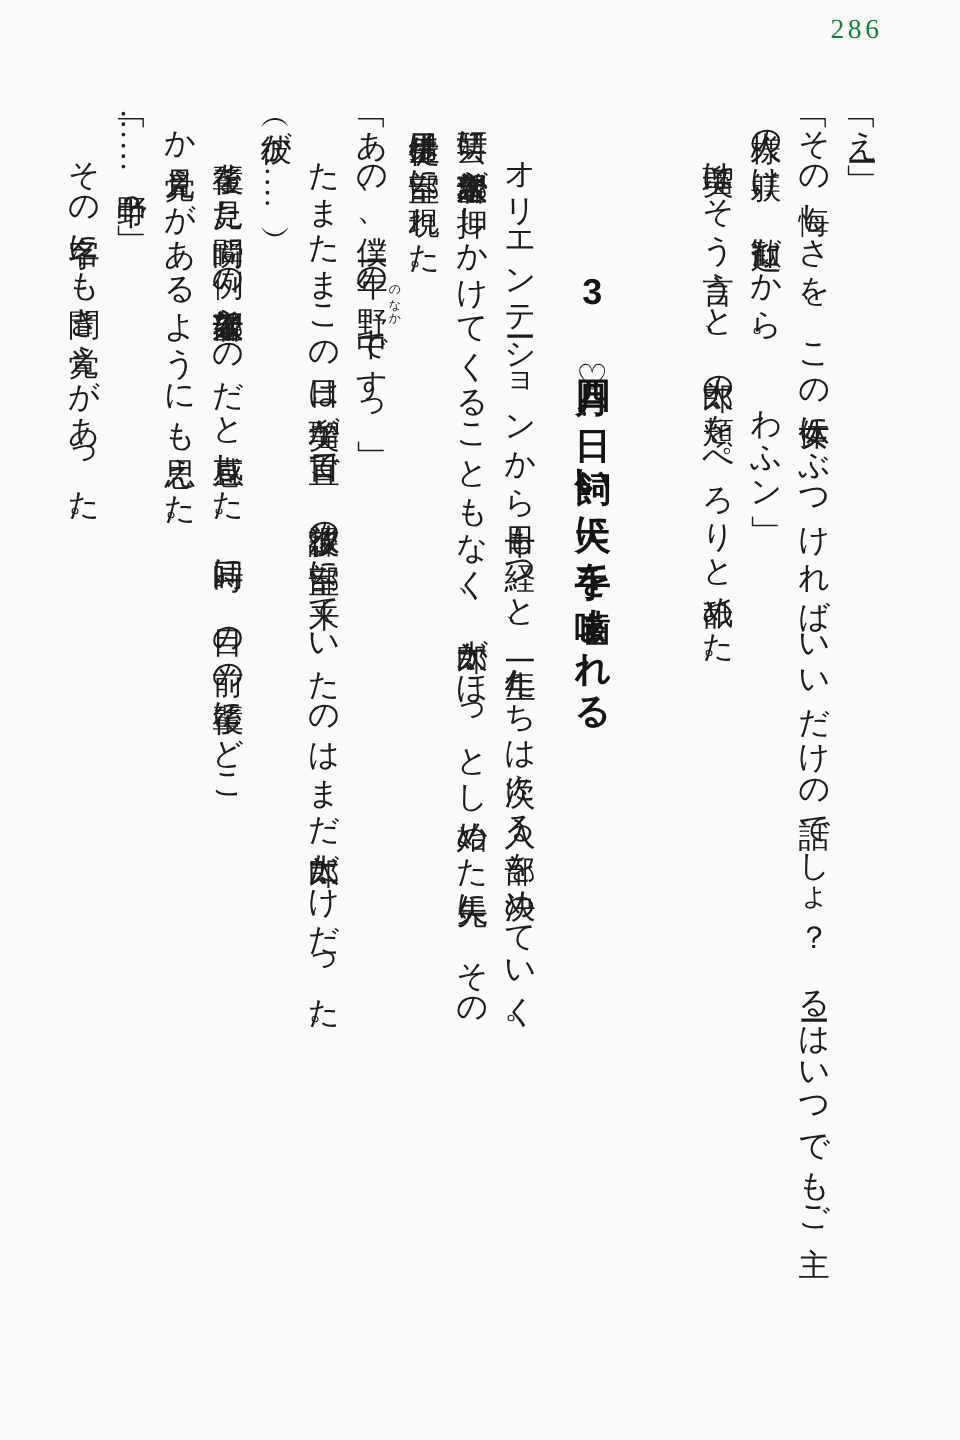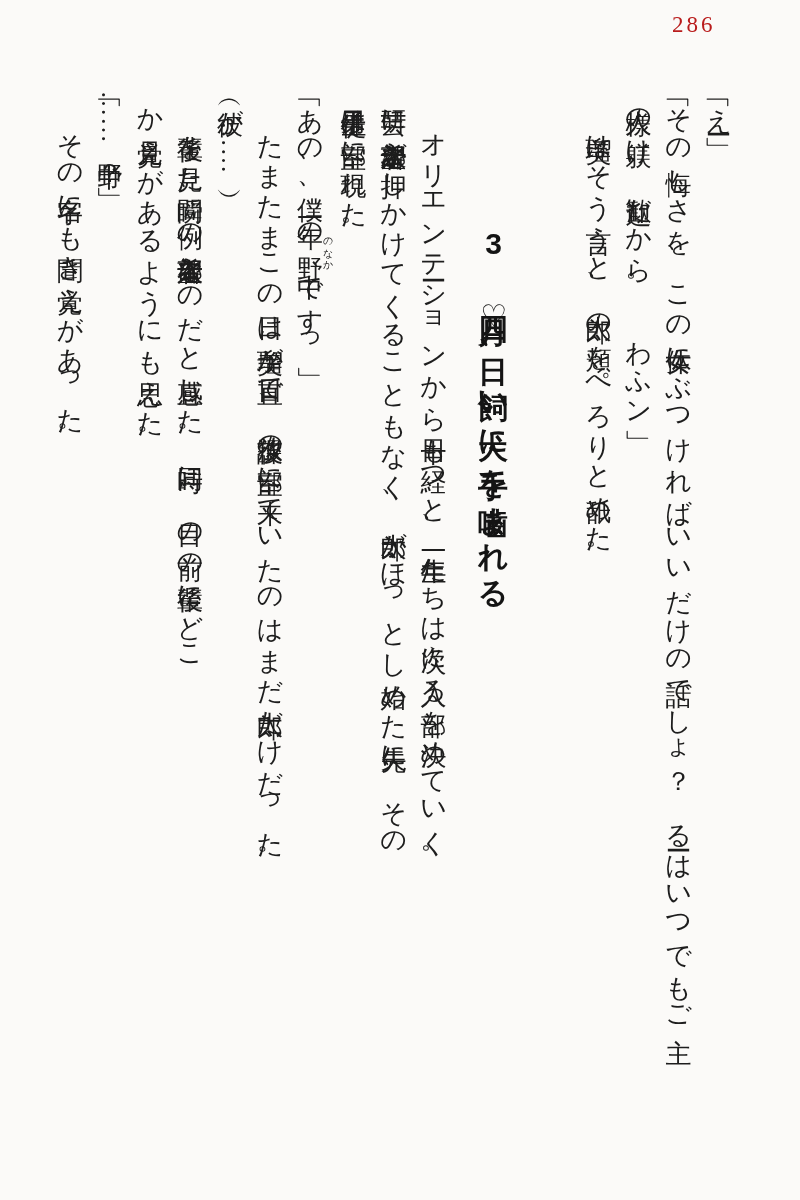--- a/index.html
+++ b/index.html
@@ -6,25 +6,25 @@
   body {
     width: 800px; height: 1200px;
     background: #fbfaf8;
     position: relative;
     overflow: hidden;
     color: #1d1d1d;
   }
   
   .folio {
     position: absolute;
-    top: 12px; left: 672px;
+    top: 12px; left: 692px;
     font-family: "Liberation Serif", "DejaVu Serif", serif;
     font-size: 23px;
     letter-spacing: 3px;
-    color: #b91c1c;
+    color: #15803d;
   }
   
   .text-body {
     position: absolute;
     top: 90px; right: 62px;
     height: 1088px;
     writing-mode: vertical-rl;
     -webkit-writing-mode: vertical-rl;
     font-family: "Liberation Serif", "DejaVu Serif", serif;
     font-size: 26px;

